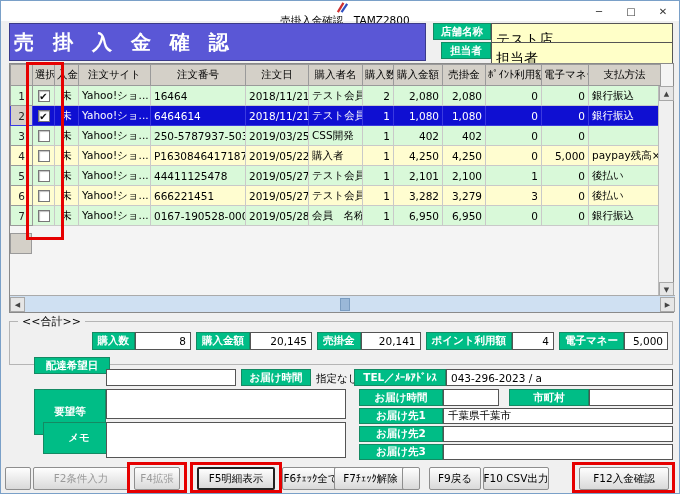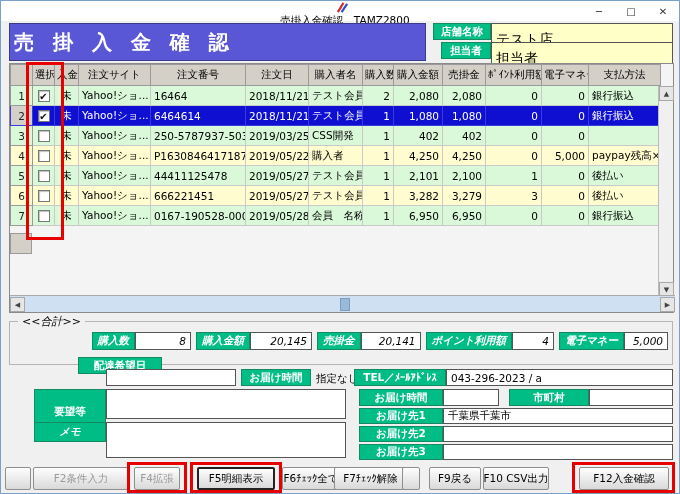--- a/index.html
+++ b/index.html
@@ -47,21 +47,21 @@
   .vscroll{position:absolute;right:0;top:22px;width:15px;height:211px;background:#f0f0f0;border-left:1px solid #bbb;}
   .sbtn{position:absolute;width:15px;height:15px;background:#e6e6e6;border:1px solid #a8a8a8;
     display:flex;align-items:center;justify-content:center;font-size:7px;color:#444;}
   .vscroll .up{top:0;left:0;}
   .vscroll .down{bottom:0;left:0;}
   .hscroll{position:absolute;left:0;bottom:0;width:665px;height:17px;background:#cfe0f2;border-top:1px solid #aaa;}
   .hscroll .left{left:0;top:1px;}
   .hscroll .right{right:0;top:1px;}
   .hthumb{position:absolute;left:330px;top:2px;width:10px;height:13px;background:#9ab8d8;border:1px solid #7a9cc0;}
   
-  .totals{position:absolute;left:8px;top:320px;width:664px;height:44px;border:1px solid #b5b5b5;font-style:italic;}
+  .totals{position:absolute;left:8px;top:320px;width:664px;height:44px;border:1px solid #b5b5b5;}
   .totals-label{position:absolute;left:8px;top:-8px;background:#f0f0f0;padding:0 4px;font-size:11px;}
   .totals-fields{position:absolute;right:4px;top:10px;display:flex;gap:5px;align-items:center;}
   .tgroup{display:flex;}
   .tgroup .glabel{padding:2px 5px;height:18px;}
   .tgroup .wbox{height:18px;justify-content:flex-end;}
   
   .plain-val{position:absolute;font-size:10.5px;}
   
   .fbtn{position:absolute;top:466px;height:23px;background:linear-gradient(#fefefe,#d9d9d9);
     border:1px solid #8e8e8e;border-radius:2px;font-size:10.5px;display:flex;align-items:center;justify-content:center;
@@ -287,29 +287,29 @@
         <span class="glabel">ポイント利用額</span>
         <span class="wbox" style="width:42px">4</span>
       </span>
       <span class="tgroup">
         <span class="glabel">電子マネー</span>
         <span class="wbox" style="width:44px">5,000</span>
       </span>
     </div>
   </div>
 
-  <div class="glabel" style="position:absolute;left:33px;top:356px;width:84px;height:17px;margin-left:44px;">配達希望日</div>
+  <div class="glabel" style="position:absolute;left:33px;top:356px;width:76px;height:17px;">配達希望日</div>
   <div class="wbox" style="position:absolute;left:105px;top:368px;width:130px;height:17px;"></div>
   <div class="glabel" style="position:absolute;left:240px;top:368px;width:70px;height:17px;">お届け時間</div>
   <div class="plain-val" style="left:315px;top:371px;">指定なし</div>
 
   <div class="glabel" style="position:absolute;left:33px;top:388px;width:72px;height:46px;">要望等</div>
   <div class="wbox" style="position:absolute;left:105px;top:388px;width:240px;height:30px;"></div>
 
-  <div class="glabel" style="position:absolute;left:33px;top:421px;width:72px;height:20px;font-style:italic;">メモ</div>
+  <div class="glabel" style="position:absolute;left:42px;top:421px;width:72px;height:32px;">メモ</div>
   <div class="wbox" style="position:absolute;left:105px;top:421px;width:240px;height:36px;"></div>
 
   <div class="glabel" style="position:absolute;left:353px;top:368px;width:92px;height:17px;">TEL／ﾒｰﾙｱﾄﾞﾚｽ</div>
   <div class="wbox" style="position:absolute;left:445px;top:368px;width:227px;height:17px;">043-296-2023 / a</div>
 
   <div class="glabel" style="position:absolute;left:358px;top:388px;width:84px;height:17px;">お届け時間</div>
   <div class="wbox" style="position:absolute;left:442px;top:388px;width:56px;height:17px;"></div>
   <div class="glabel" style="position:absolute;left:508px;top:388px;width:80px;height:17px;">市町村</div>
   <div class="wbox" style="position:absolute;left:588px;top:388px;width:84px;height:17px;"></div>
 

